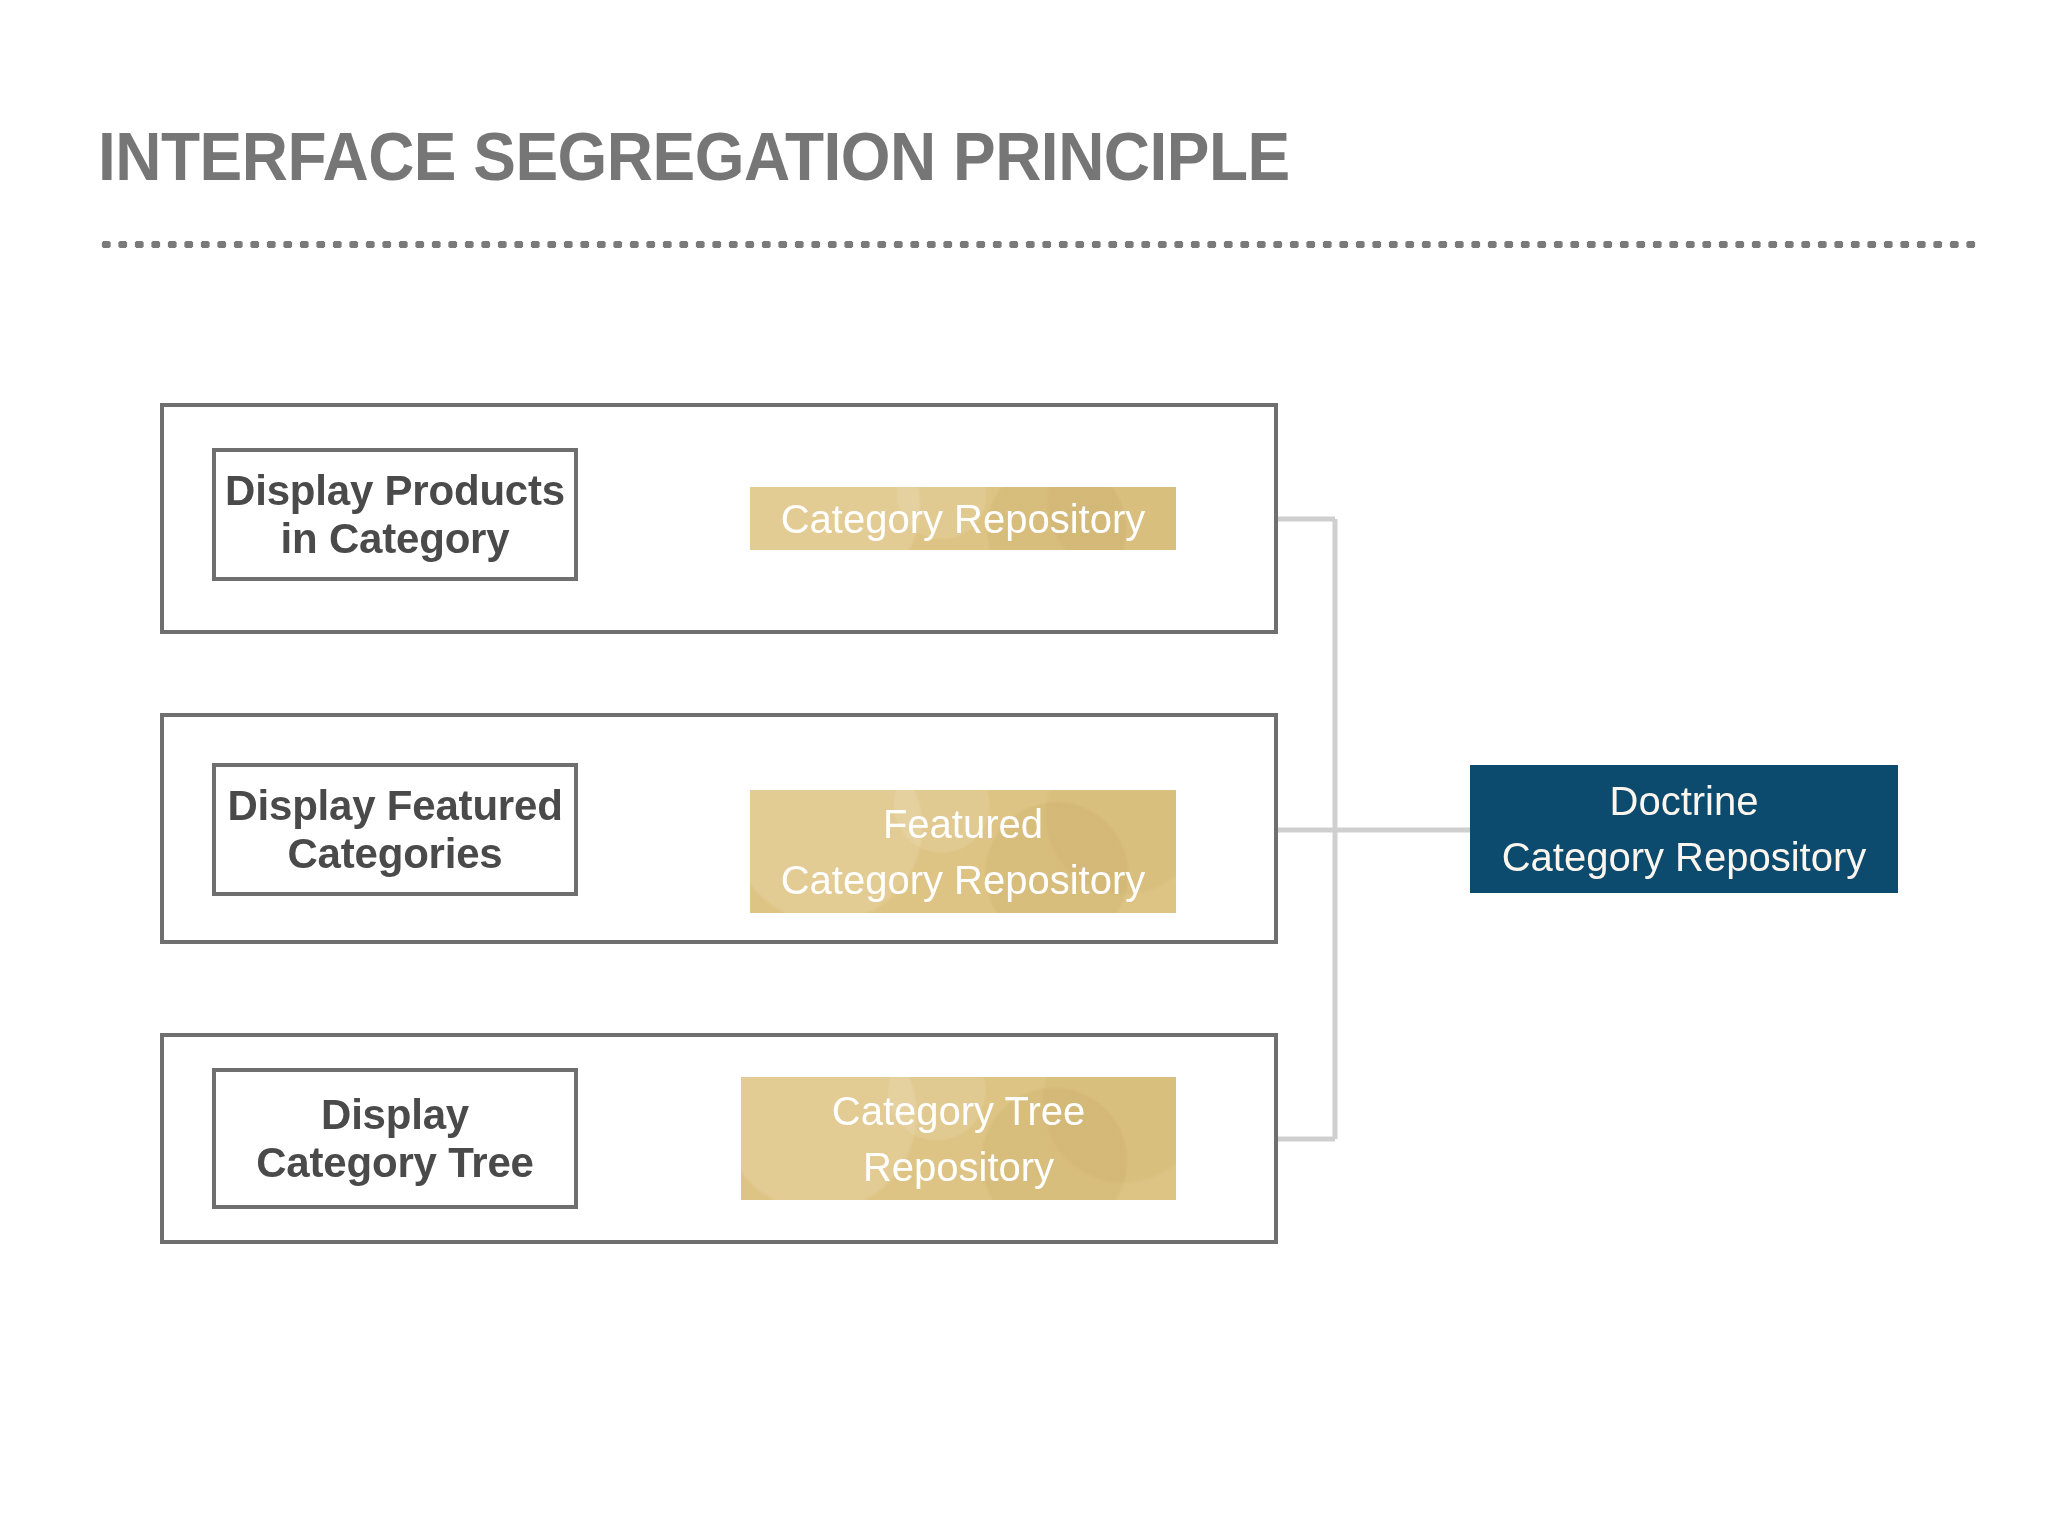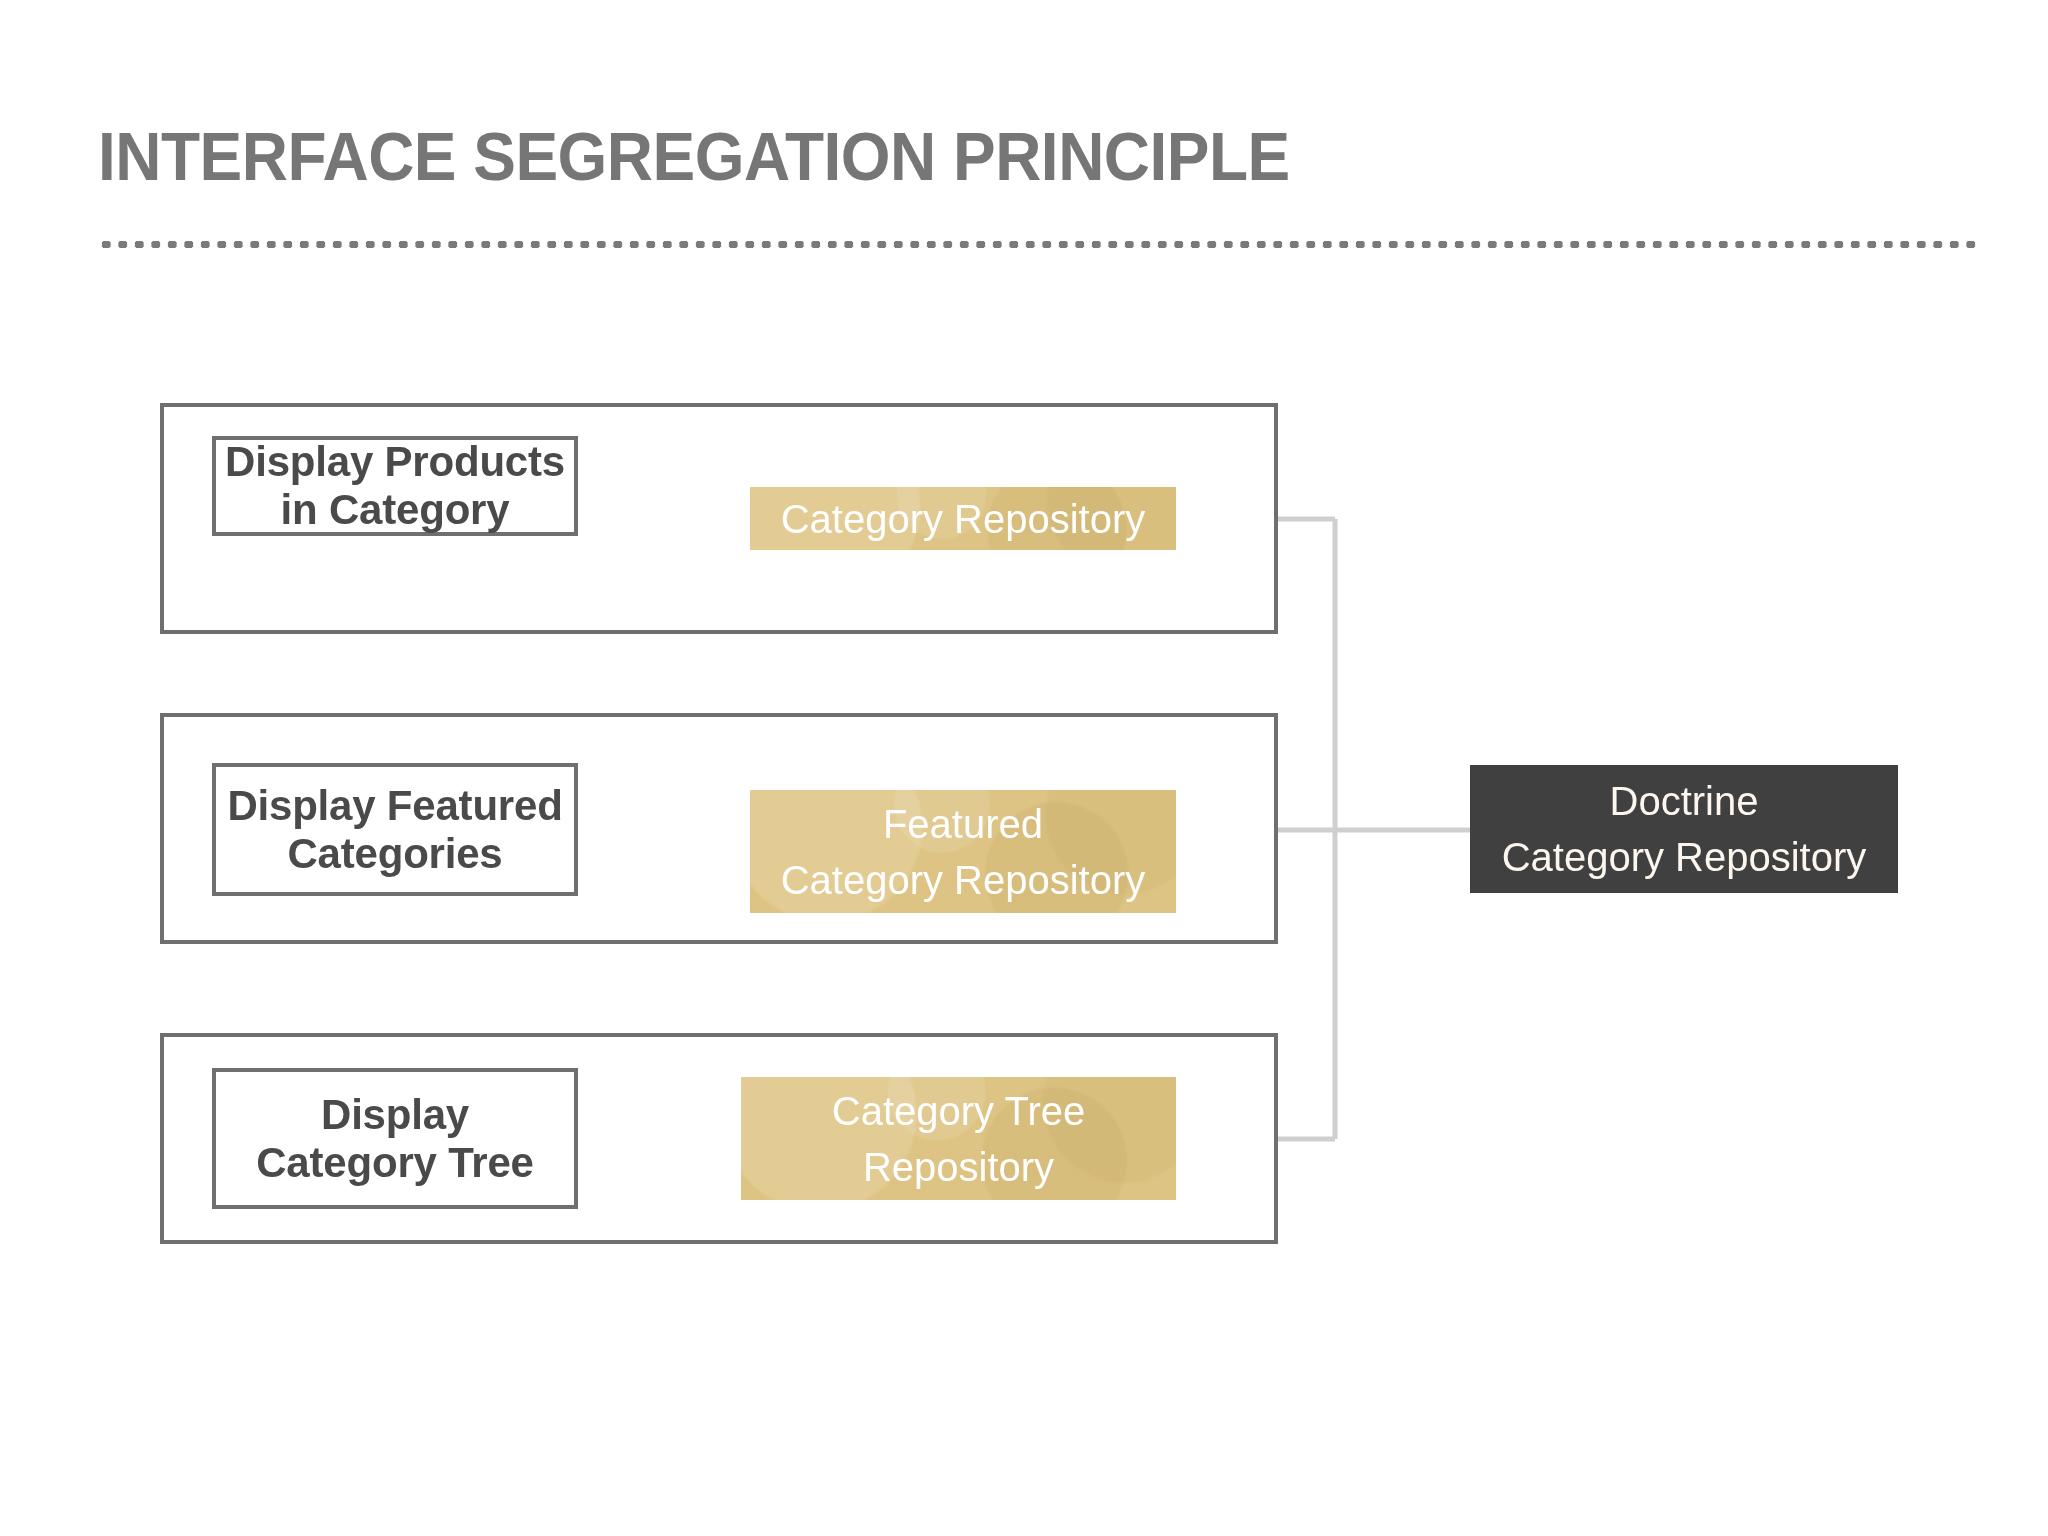--- a/index.html
+++ b/index.html
@@ -74,21 +74,21 @@
     font-size: 42px;
     line-height: 48px;
     font-weight: bold;
     text-align: center;
     display: flex;
     align-items: center;
     justify-content: center;
     letter-spacing: -0.2px;
   }
   .client-box span { display: block; white-space: pre-line; }
-  #client-box-1 { left: 212px; top: 436px; width: 366px; height: 100px; }
+  #client-box-1 { left: 212px; top: 448px; width: 366px; height: 133px; }
   #client-box-2 { left: 212px; top: 763px; width: 366px; height: 133px; }
   #client-box-3 { left: 212px; top: 1068px; width: 366px; height: 141px; }
 
   
   .interface-box {
     position: absolute;
     box-sizing: border-box;
     color: #ffffff;
     font-size: 40px;
     line-height: 56px;
@@ -110,21 +110,21 @@
   #interface-box-3 { left: 741px; top: 1077px; width: 435px; height: 123px; }
 
   
   #implementation-box {
     position: absolute;
     box-sizing: border-box;
     left: 1470px;
     top: 765px;
     width: 428px;
     height: 128px;
-    background-color: #404040;
+    background-color: #0c4a6e;
     color: #fdf6ee;
     font-size: 40px;
     line-height: 56px;
     font-weight: normal;
     text-align: center;
     display: flex;
     align-items: center;
     justify-content: center;
   }
   #implementation-box span { display: block; white-space: pre-line; }

